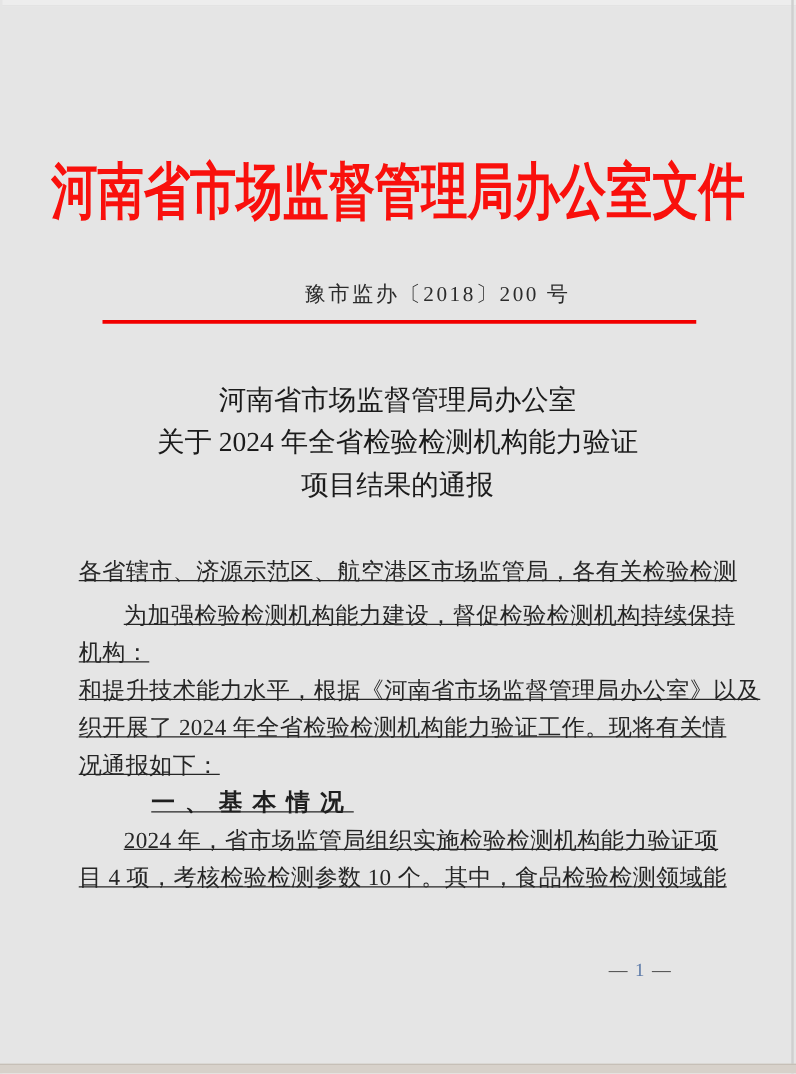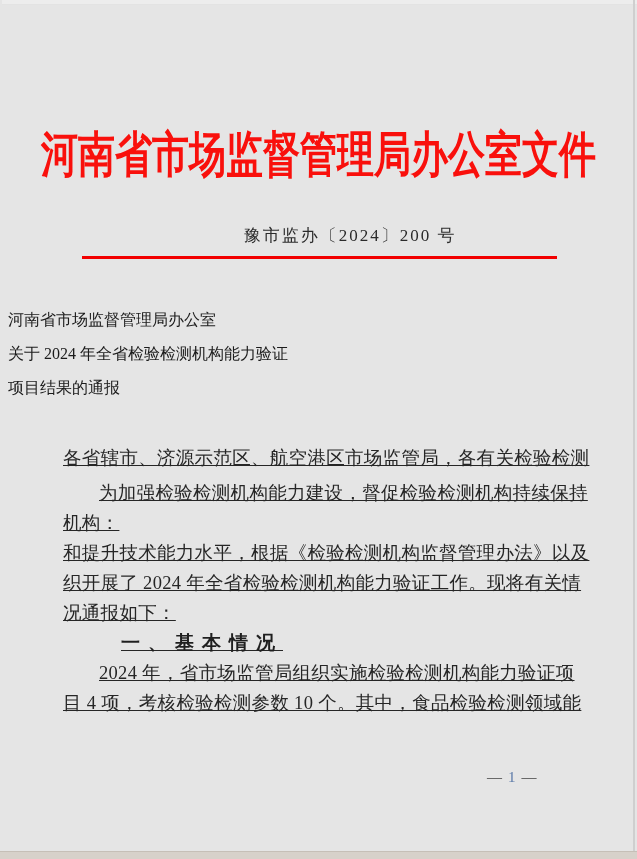--- a/index.html
+++ b/index.html
@@ -55,22 +55,23 @@
     white-space: nowrap;
   }
   .red-divider {
     position: absolute; top: 256px; left: 82px;
     width: 475px; height: 3px;
     background: #f20000;
   }
   
   .doc-title {
     position: absolute; top: 303px; left: 8px; width: 620px;
+    text-align: center;
     color: #1b1b1b;
-    font-size: 16px;
+    font-size: 22px;
     font-weight: 500;
   }
   .doc-title .t-line {
     height: 34px; line-height: 34px; white-space: nowrap;
   }
   
   .body-block {
     position: absolute; top: 443px; left: 63px; width: 511px;
     color: #262626;
     font-size: 18.5px;
@@ -105,35 +106,35 @@
 <body>
 
 <div class="page">
 
   <div class="edge-top"></div>
   <div class="edge-left"></div>
   <div class="edge-right"></div>
 
   <div class="masthead">河南省市场监督管理局办公室文件</div>
 
-  <div class="doc-number">豫市监办〔2024〕200 号</div>
+  <div class="doc-number">豫市监办〔2018〕200 号</div>
 
   <div class="red-divider"></div>
 
   <div class="doc-title">
     <div class="t-line">河南省市场监督管理局办公室</div>
     <div class="t-line">关于 2024 年全省检验检测机构能力验证</div>
     <div class="t-line">项目结果的通报</div>
   </div>
 
   <div class="body-block">
     <div class="line">各省辖市、济源示范区、航空港区市场监管局，各有关检验检测</div>
     <div class="line indent para-gap">为加强检验检测机构能力建设，督促检验检测机构持续保持</div>
     <div class="line">机构：</div>
-    <div class="line">和提升技术能力水平，根据《检验检测机构监督管理办法》以及</div>
+    <div class="line">和提升技术能力水平，根据《河南省市场监督管理局办公室》以及</div>
     <div class="line">织开展了 2024 年全省检验检测机构能力验证工作。现将有关情</div>
     <div class="line">况通报如下：</div>
     <div class="line heading">一、基本情况</div>
     <div class="line indent">2024 年，省市场监管局组织实施检验检测机构能力验证项</div>
     <div class="line">目 4 项，考核检验检测参数 10 个。其中，食品检验检测领域能</div>
   </div>
 
   <div class="page-number">
     <span class="dash">—</span>
     <span class="digit">1</span>

